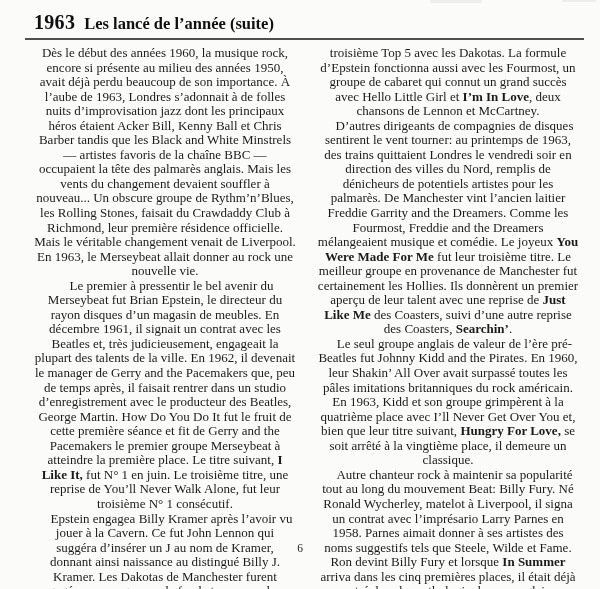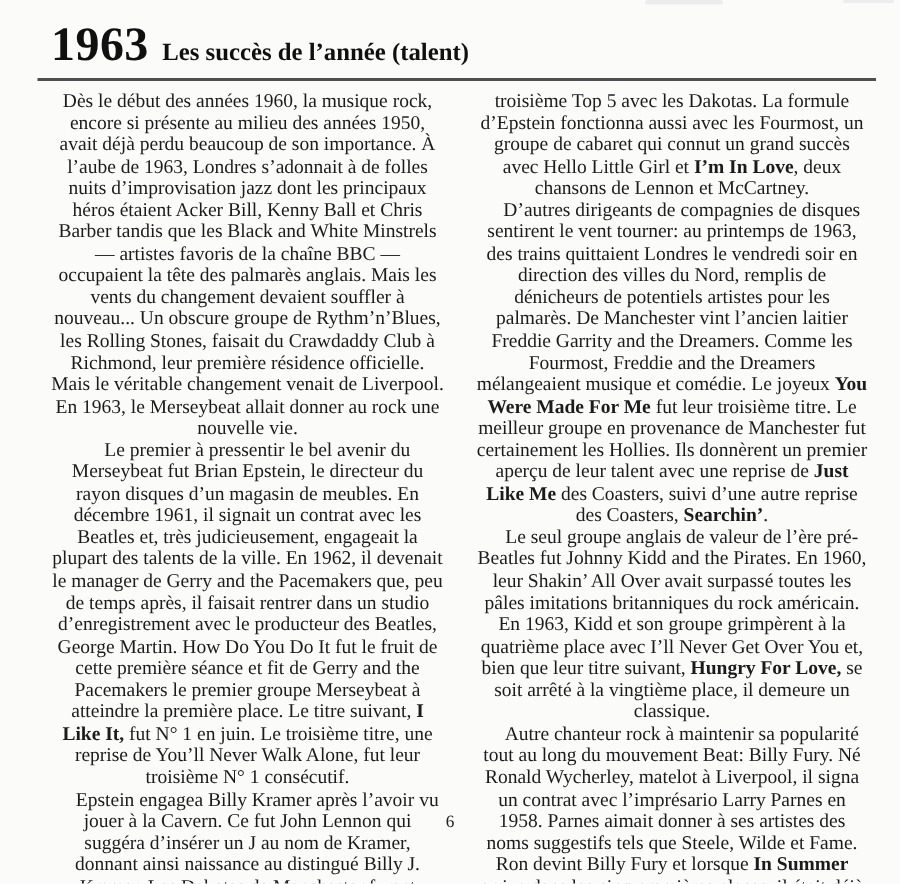--- a/index.html
+++ b/index.html
@@ -29,21 +29,21 @@
   .smudge.s1 { left: 430px; top: 0; width: 52px; height: 3px; }
   .smudge.s2 { left: 562px; top: 0; width: 34px; height: 2px; }
   header.page-header {
     display: flex;
     align-items: baseline;
     gap: 9px;
     margin: 2px 0 0 0;
     white-space: nowrap;
   }
   .year {
-    font-size: 32px;
+    font-size: 20px;
     font-weight: bold;
     color: #101010;
     letter-spacing: 0.3px;
   }
   .section-title {
     font-size: 16.5px;
     font-weight: bold;
     color: #101010;
   }
   .rule {
@@ -81,21 +81,21 @@
 </head>
 <body>
 
 <div class="page">
 
   <div class="smudge s1"></div>
   <div class="smudge s2"></div>
 
   <header class="page-header">
     <span class="year">1963</span>
-    <span class="section-title">Les succès de l’année (talent)</span>
+    <span class="section-title">Les lancé de l’année (suite)</span>
   </header>
 
   <div class="rule"></div>
 
   <main class="columns">
     <div class="col">
         <p class="para"><span class="seg-normal">Dès le début des années 1960, la musique rock, encore si présente au milieu des années 1950, avait déjà perdu beaucoup de son importance. À l’aube de 1963, Londres s’adonnait à de folles nuits d’improvisation jazz dont les principaux héros étaient Acker Bill, Kenny Ball et Chris Barber tandis que les Black and White Minstrels — artistes favoris de la chaîne BBC — occupaient la tête des palmarès anglais. Mais les vents du changement devaient souffler à nouveau... Un obscure groupe de Rythm’n’Blues, les Rolling Stones, faisait du Crawdaddy Club à Richmond, leur première résidence officielle. Mais le véritable changement venait de Liverpool. En 1963, le Merseybeat allait donner au rock une nouvelle vie.</span></p>
         <p class="para indent"><span class="seg-normal">Le premier à pressentir le bel avenir du Merseybeat fut Brian Epstein, le directeur du rayon disques d’un magasin de meubles. En décembre 1961, il signait un contrat avec les Beatles et, très judicieusement, engageait la plupart des talents de la ville. En 1962, il devenait le manager de Gerry and the Pacemakers que, peu de temps après, il faisait rentrer dans un studio d’enregistrement avec le producteur des Beatles, George Martin. </span><span class="seg-italic">How Do You Do It</span><span class="seg-normal"> fut le fruit de cette première séance et fit de Gerry and the Pacemakers le premier groupe Merseybeat à atteindre la première place. Le titre suivant, </span><span class="seg-bold">I Like It,</span><span class="seg-normal"> fut N° 1 en juin. Le troisième titre, une reprise de </span><span class="seg-italic">You’ll Never Walk Alone</span><span class="seg-normal">, fut leur troisième N° 1 consécutif.</span></p>
         <p class="para indent"><span class="seg-normal">Epstein engagea Billy Kramer après l’avoir vu jouer à la Cavern. Ce fut John Lennon qui suggéra d’insérer un J au nom de Kramer, donnant ainsi naissance au distingué Billy J. Kramer. Les Dakotas de Manchester furent engagés comme groupe de fond et, avec quelques chansons de Lennon/McCartney, Billy J. était lancé. </span><span class="seg-bold">I’ll Keep You Satisfied</span><span class="seg-normal"> fut son</span></p>
       </div>

